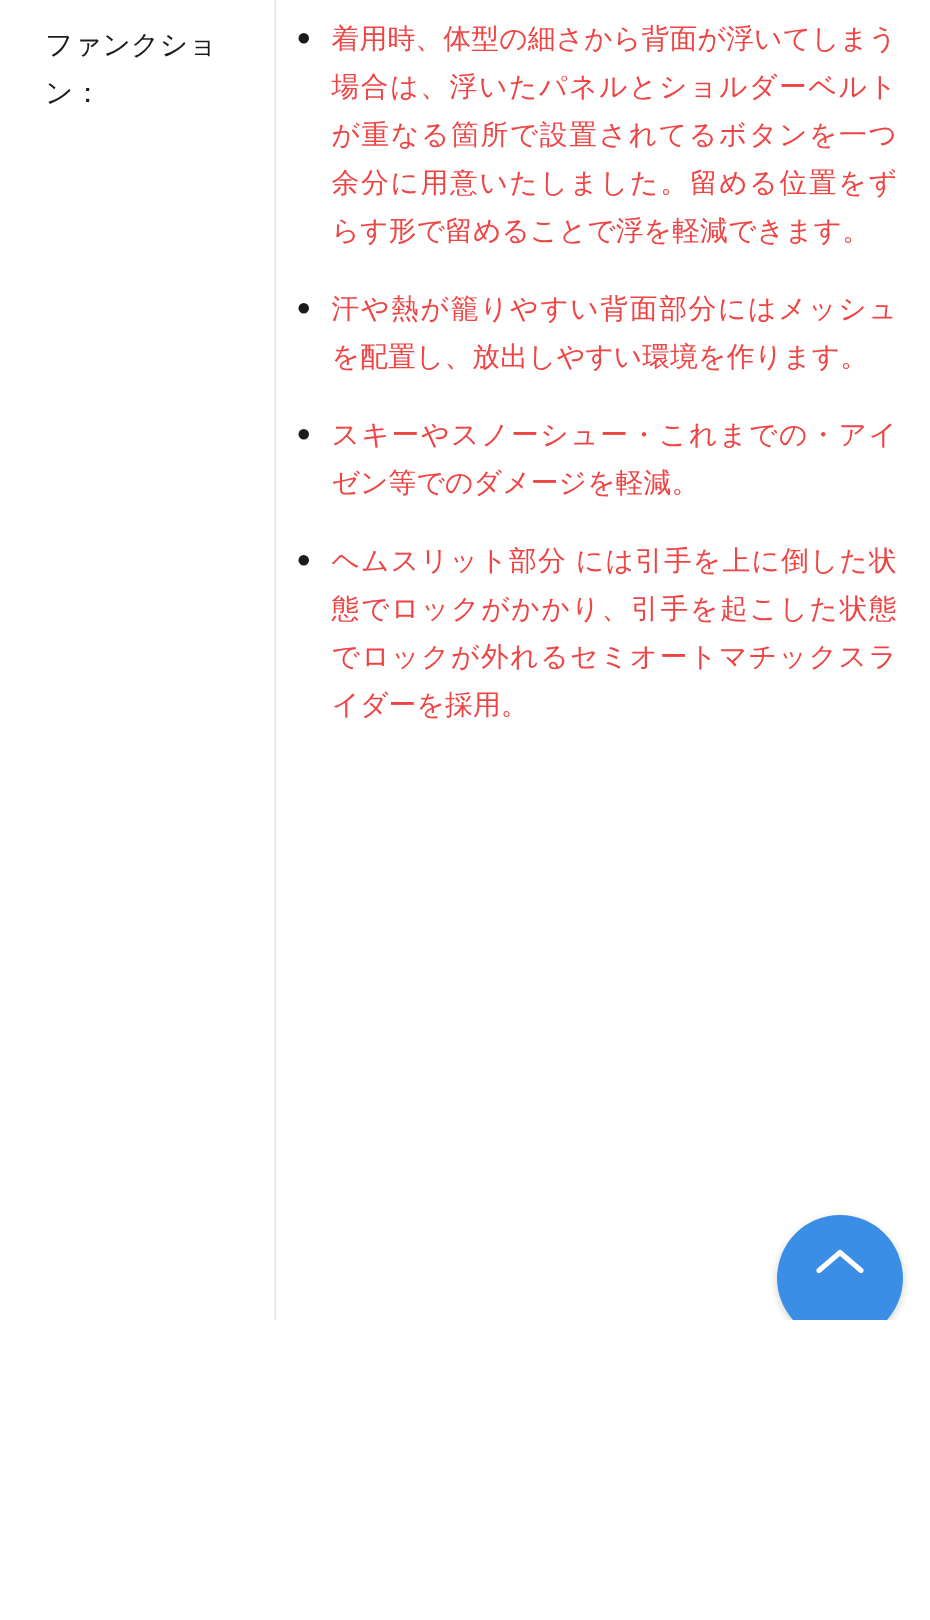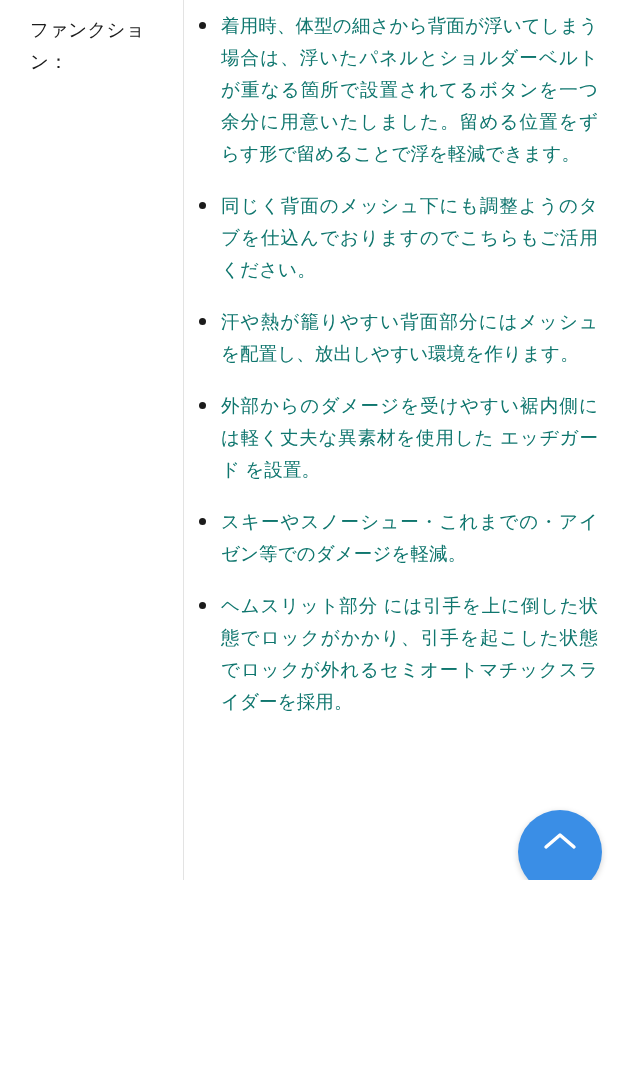--- a/index.html
+++ b/index.html
@@ -48,21 +48,21 @@
     list-style: none;
     margin: 0;
     padding: 0;
   }
   ul.feature-list > li {
     position: relative;
     padding-left: 31px;
     margin: 0 0 20px 0;
     font-size: 18.5px;
     line-height: 1.73;
-    color: #0f766e;
+    color: #ef4444;
     letter-spacing: 0.1px;
     text-align: justify;
     word-break: break-all;
   }
   ul.feature-list > li::before {
     content: "";
     position: absolute;
     left: 9px;
     top: 12px;
     width: 7px;
@@ -96,23 +96,21 @@
 
   <div class="spec-table">
 
     <div class="spec-label-cell">
       <div class="spec-label-text">ファンクション：</div>
     </div>
 
     <div class="spec-value-cell">
       <ul class="feature-list">
         <li>着用時、体型の細さから背面が浮いてしまう場合は、浮いたパネルとショルダーベルトが重なる箇所で設置されてるボタンを一つ余分に用意いたしました。留める位置をずらす形で留めることで浮を軽減できます。</li>
-        <li>同じく背面のメッシュ下にも調整ようのタブを仕込んでおりますのでこちらもご活用ください。</li>
         <li>汗や熱が籠りやすい背面部分にはメッシュを配置し、放出しやすい環境を作ります。</li>
-        <li>外部からのダメージを受けやすい裾内側には軽く丈夫な異素材を使用した エッヂガード を設置。</li>
         <li>スキーやスノーシュー・これまでの・アイゼン等でのダメージを軽減。</li>
         <li>ヘムスリット部分 には引手を上に倒した状態でロックがかかり、引手を起こした状態でロックが外れるセミオートマチックスライダーを採用。</li>
 
       </ul>
     </div>
 
   </div>
 
   <button class="scroll-top-btn">
     <span>

